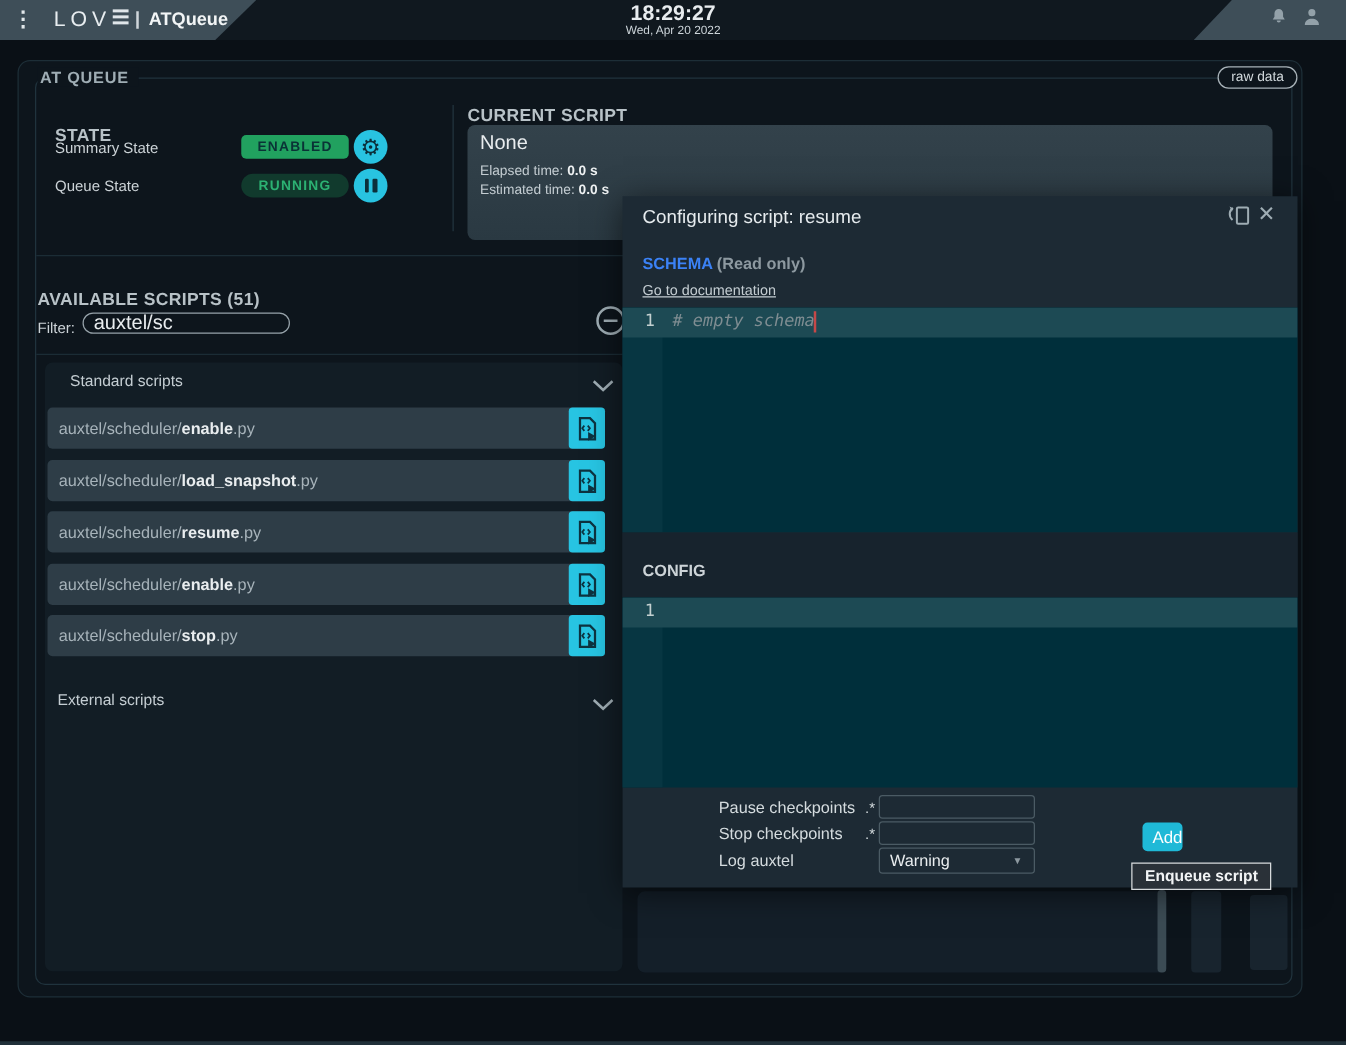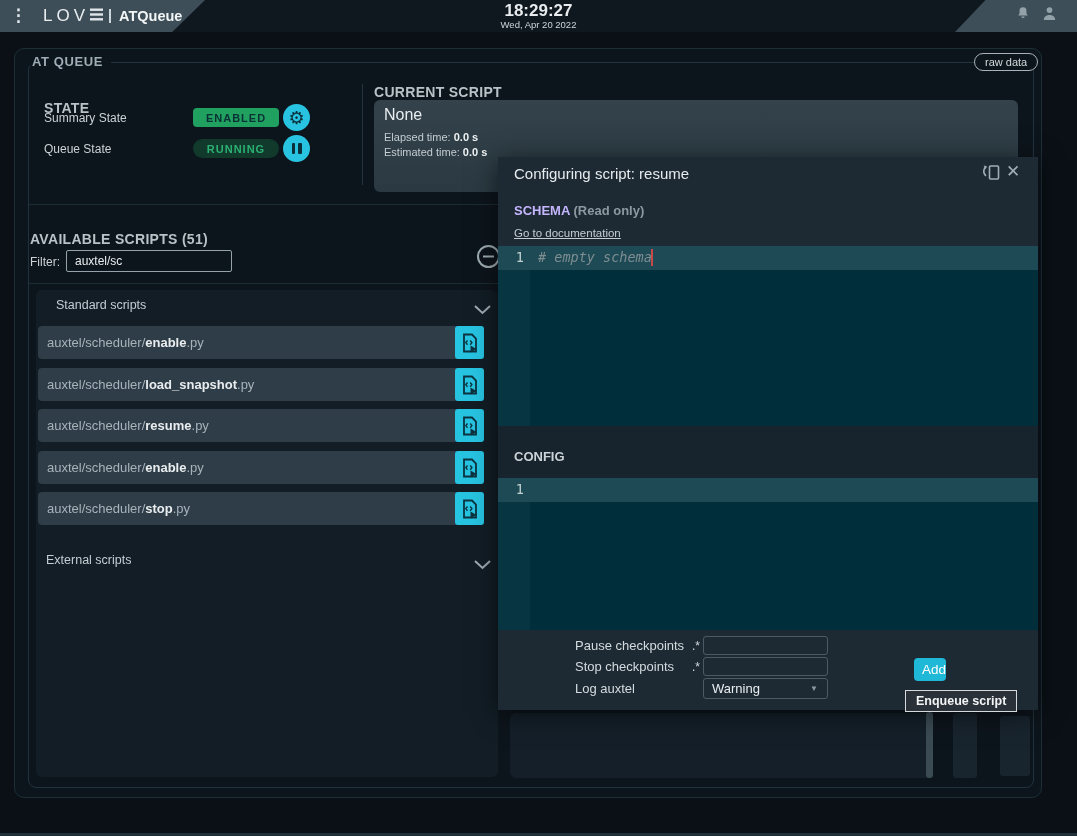--- a/index.html
+++ b/index.html
@@ -49,22 +49,22 @@
   
   .cs-card { position:absolute; left:374px; top:100px; width:644px; height:92px; border-radius:6px;
              background:linear-gradient(180deg,#33424b,#2a3942); }
   .cs-name { position:absolute; left:384px; top:106px; color:#e9edef; font-size:16px; }
   .cs-line { position:absolute; color:#c4cdd2; font-size:11px; }
   .cs-line b { color:#eff2f3; }
 
   .hdivider { position:absolute; left:29px; width:1004px; height:1px; background:#1b2c35; }
 
   
-  .filter-input { position:absolute; left:66px; top:250px; width:166px; height:22px; background:transparent;
-                  border:1px solid #96a2a9; border-radius:2px; color:#e9edef; font-size:12px; padding:0 8px;
+  .filter-input { position:absolute; left:66px; top:250px; width:166px; height:17px; background:transparent;
+                  border:1px solid #96a2a9; border-radius:10px; color:#e9edef; font-size:16px; padding:0 8px;
                   font-family:"Liberation Sans", sans-serif; }
   .collapse-icon { position:absolute; left:476px; top:244px; cursor:pointer; }
   .scripts-card { position:absolute; left:36px; top:290px; width:462px; height:487px; background:#121d25; border-radius:6px; }
   .group-label { position:absolute; color:#c4cdd2; font-size:12.5px; }
   .chevron { position:absolute; cursor:pointer; }
   .script-row { position:absolute; left:38px; width:446px; height:33px; background:#2e3d47; border-radius:4px;
                 display:flex; align-items:center; padding-left:9px; font-size:13px; cursor:default; }
   .s-dim { color:#a7b3ba; }
   .s-name { color:#e9edef; font-weight:bold; }
   .launch-btn { position:absolute; right:0; top:0; width:29px; height:33px; background:#27c4e2; border:none;
@@ -279,21 +279,21 @@
     <div class="m-title">Configuring script: resume</div>
     <button class="m-iconbtn m-detach">
       <svg width="22" height="19" viewBox="0 0 22 19">
           <rect x="9.5" y="3" width="9" height="13" rx="1" fill="none" stroke="#9fadb4" stroke-width="1.6"></rect>
           <path d="M6.5 3.5c-3 1.2-4 6.5-0.5 9.5" fill="none" stroke="#9fadb4" stroke-width="1.6"></path>
           <path d="M3.7 2.2l2.8 1.3-1 3z" fill="#9fadb4"></path>
         </svg>
     </button>
     <button class="m-iconbtn m-close">✕</button>
 
-    <div class="m-sec" style="top:46px;"><span style="color:#c4b5fd;">SCHEMA</span> <span>(Read only)</span></div>
+    <div class="m-sec" style="top:46px;"><span style="color:#3b82f6;">SCHEMA</span> <span>(Read only)</span></div>
     <a class="doc-link">Go to documentation</a>
 
     <div class="editor" style="top:89px; height:180px;">
       <div class="gutter"></div>
       <div class="hl-line"></div>
       <div class="ln">1</div>
       <div class="code-comment"># empty schema</div>
       <div class="caret"></div>
     </div>
 

